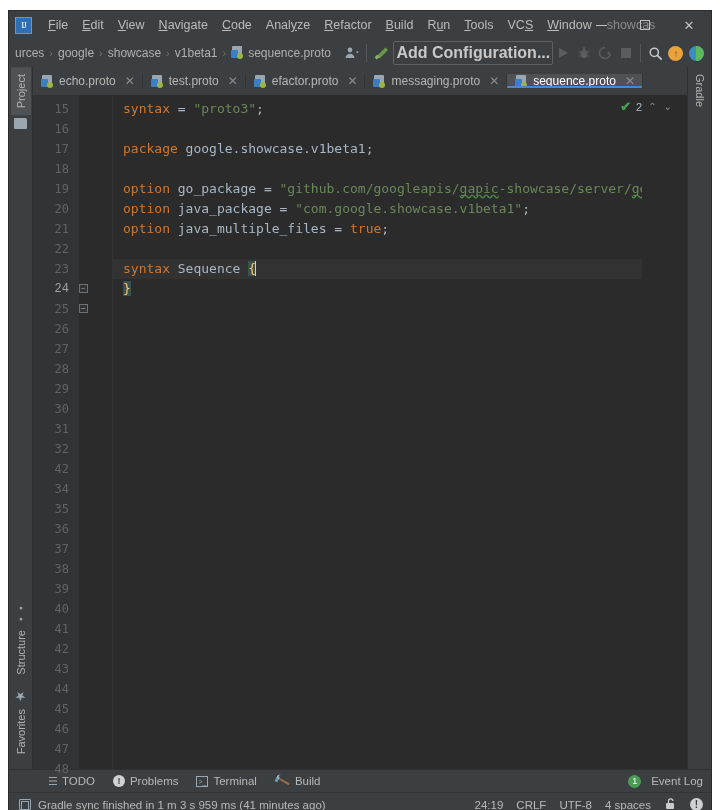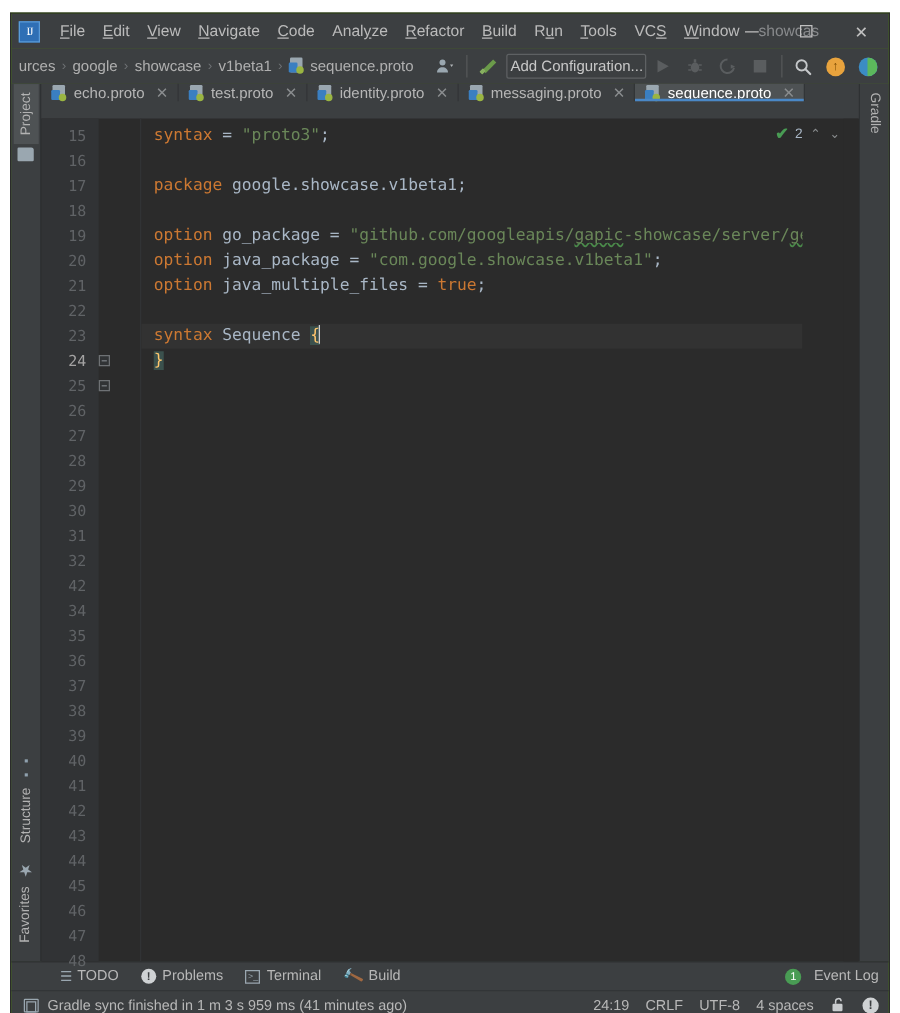--- a/index.html
+++ b/index.html
@@ -99,23 +99,23 @@
   }
   .tb-gap { width: 8px; }
   .tb-btn {
     width: 26px; height: 24px;
     display: flex; align-items: center; justify-content: center;
     color: #9a9da0;
   }
   .vdiv { width: 1px; height: 18px; background: #555859; margin: 0 4px; }
   .addconf {
     border: 1px solid #5e6163;
-    color: #c8c8c8; font-size: 12px;
+    color: #c8c8c8; font-size: 16px;
     padding: 2px 2px; border-radius: 2px;
-    white-space: nowrap; margin-left: 2px;
+    white-space: nowrap; margin-left: 2px; font-weight: bold;
   }
   .play-tri {
     width: 0; height: 0;
     border-left: 9px solid #5a5d5f;
     border-top: 5.5px solid transparent;
     border-bottom: 5.5px solid transparent;
   }
   .stop-sq { width: 10px; height: 10px; background: #5a5d5f; }
   .nav-right { margin-left: auto; display: flex; align-items: center; padding-right: 4px; }
   .circ-orange {
@@ -169,21 +169,21 @@
   .center {
     flex: 1 1 auto; min-width: 0;
     display: flex; flex-direction: column;
     background: #2b2b2b;
   }
 
   
   .tabstrip {
     height: 28px;
     background: #3c3f41;
-    display: flex; align-items: flex-start;
+    display: flex; align-items: center;
     flex: 0 0 auto;
     position: relative;
   }
   .tab {
     display: flex; align-items: center; gap: 5px;
     padding: 0 6px 0 8px;
     font-size: 12px; color: #b6b6b6;
     border-right: 1px solid #323537;
     position: relative;
     white-space: nowrap;
@@ -215,21 +215,21 @@
     width: 46px; flex: 0 0 auto;
     background: #313335;
     text-align: right;
     font-family: "DejaVu Sans Mono", monospace;
     font-size: 12px;
     color: #606366;
     padding-top: 4px;
     user-select: none;
   }
   .gutter .ln { height: 20px; line-height: 20px; padding-right: 10px; position: relative; }
-  .gutter .ln.cur { color: #a4a3a3; }
+  .gutter .ln.cur { color: #a4a3a3; font-family: Liberation Mono, monospace; }
   .fold {
     position: absolute; right: -9px; top: 5px;
     width: 9px; height: 9px;
     border: 1px solid #6e7174; color: #9aa0a6;
     font-size: 8px; line-height: 7px; text-align: center;
     background: #313335;
   }
   .code {
     flex: 1 1 auto; min-width: 0;
     position: relative;
@@ -479,21 +479,21 @@
               </span>
               <span>test.proto</span>
               <span class="tab-x">✕</span>
             </div>
             <div class="tab">
               <span class="crumb-icon">
                 <span class="pg"></span>
                 <span class="bl"></span>
                 <span class="gn"></span>
               </span>
-              <span>identity.proto</span>
+              <span>efactor.proto</span>
               <span class="tab-x">✕</span>
             </div>
             <div class="tab">
               <span class="crumb-icon">
                 <span class="pg"></span>
                 <span class="bl"></span>
                 <span class="gn"></span>
               </span>
               <span>messaging.proto</span>
               <span class="tab-x">✕</span>

